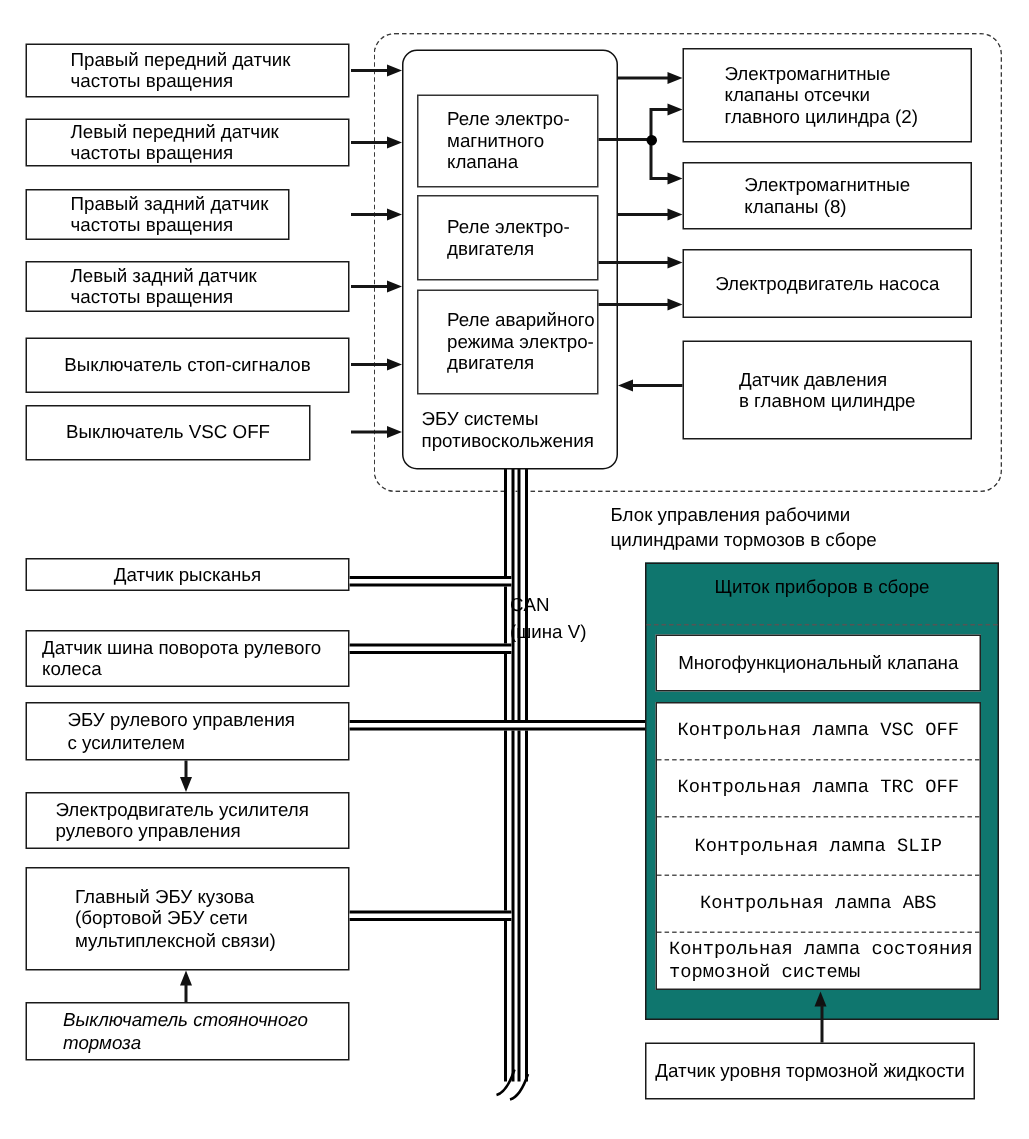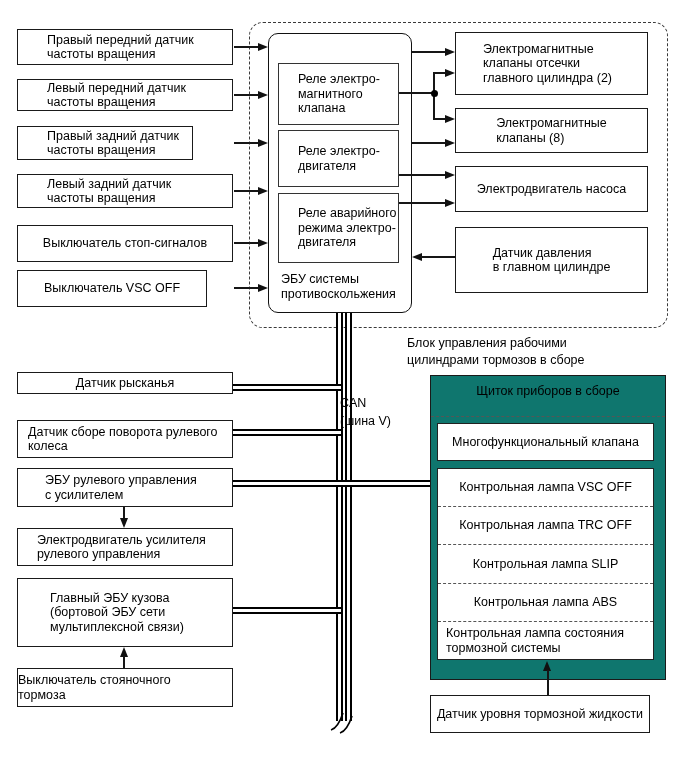--- a/index.html
+++ b/index.html
@@ -31,21 +31,21 @@
   .ah.d{border-left:4.5px solid transparent;border-right:4.5px solid transparent;border-top:10px solid #111;}
   .dot{position:absolute;width:7px;height:7px;border-radius:50%;background:#000;z-index:7;}
   .panel{position:absolute;background:#0f766e;border:1.5px solid #1a1a1a;box-sizing:border-box;z-index:3;}
   .panel-title{position:absolute;left:0;right:0;top:8px;text-align:center;}
   .panel-sep{position:absolute;left:0;right:0;border-top:1.2px dashed #555;}
   .inner{position:absolute;background:#fff;border:1.4px solid #222;box-sizing:border-box;display:flex;align-items:center;justify-content:center;text-align:center;}
   .lampwrap{position:absolute;background:#fff;border:1.4px solid #222;box-sizing:border-box;display:flex;flex-direction:column;}
   .lamp-row{display:flex;align-items:center;justify-content:center;text-align:center;border-top:1.2px dashed #555;box-sizing:border-box;}
   .lamp-row:first-child{border-top:none;}
   .lamp-row.la{justify-content:flex-start;text-align:left;padding-left:8px;}
-  .lamp-row span{white-space:pre-line;display:block;}
+  .lamp-row span{white-space:pre-line;display:block;font-family:Liberation Mono, monospace;}
   .brk{position:absolute;z-index:6;}
 </style>
 </head>
 <body>
 
 <div class="stage">
 
   <div class="dashedbox" style="left:249px;top:22px;width:419px;height:306px;"></div>
 
   <div class="lbl" style="left:407px;top:335px;line-height:17px;">Блок управления рабочими
@@ -120,37 +120,37 @@
     </div>
   <div class="box cblock" style="left:455px;top:227px;width:193px;height:66px;">
     <span>Датчик давления
 в главном цилиндре</span>
     </div>
 
   <div class="box" style="left:17px;top:372px;width:216px;height:22px;">
     <span>Датчик рысканья</span>
     </div>
   <div class="box la" style="left:17px;top:420px;width:216px;height:38px;padding-left:10px;">
-    <span>Датчик сборе поворота рулевого
+    <span>Датчик шина поворота рулевого
 колеса</span>
     </div>
   <div class="box la" style="left:17px;top:468px;width:216px;height:39px;padding-left:27px;">
     <span>ЭБУ рулевого управления
 с усилителем</span>
     </div>
   <div class="box la" style="left:17px;top:528px;width:216px;height:38px;padding-left:19px;">
     <span>Электродвигатель усилителя
 рулевого управления</span>
     </div>
   <div class="box la" style="left:17px;top:578px;width:216px;height:69px;padding-left:32px;">
     <span>Главный ЭБУ кузова
 (бортовой ЭБУ сети
 мультиплексной связи)</span>
     </div>
-  <div class="box la" style="left:17px;top:668px;width:216px;height:39px;">
+  <div class="box la" style="left:17px;top:668px;width:216px;height:39px;padding-left:24px;font-style:italic;">
     <span>Выключатель стояночного
 тормоза</span>
     </div>
 
   <div class="panel" style="left:430px;top:375px;width:236px;height:305px;">
     <div class="panel-title">Щиток приборов в сборе</div>
     <div class="panel-sep" style="top:40px;"></div>
     <div class="inner" style="left:6px;top:47px;width:217px;height:38px;">
       <span>Многофункциональный клапана</span>
       </div>

